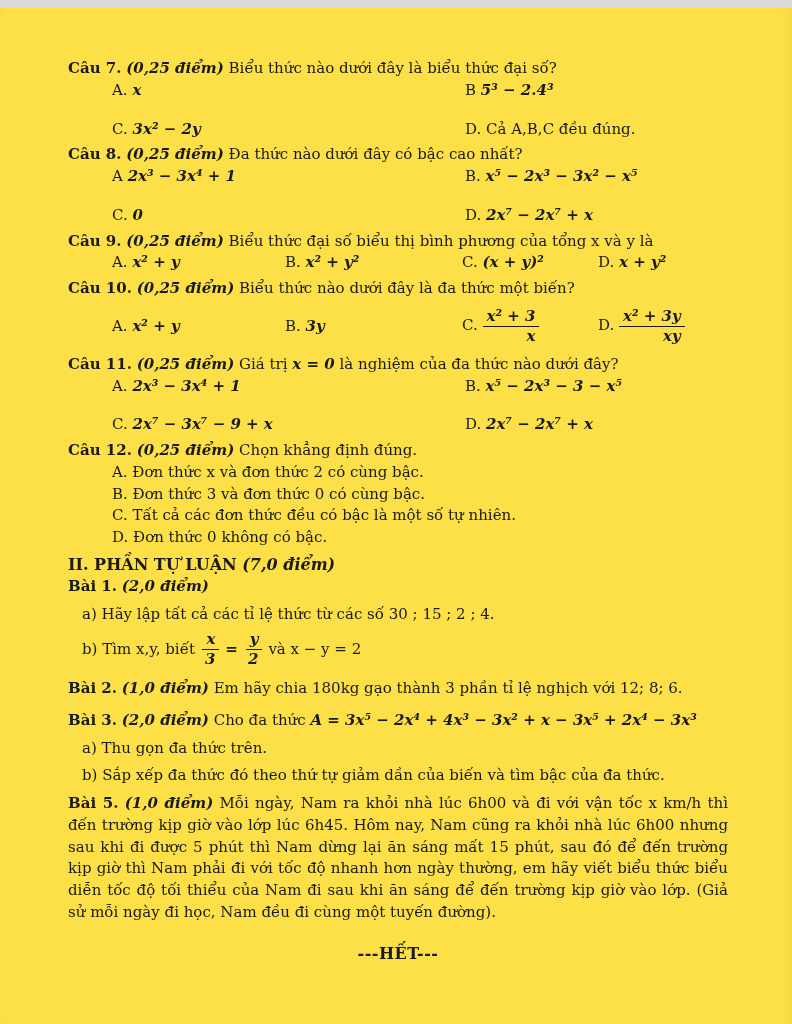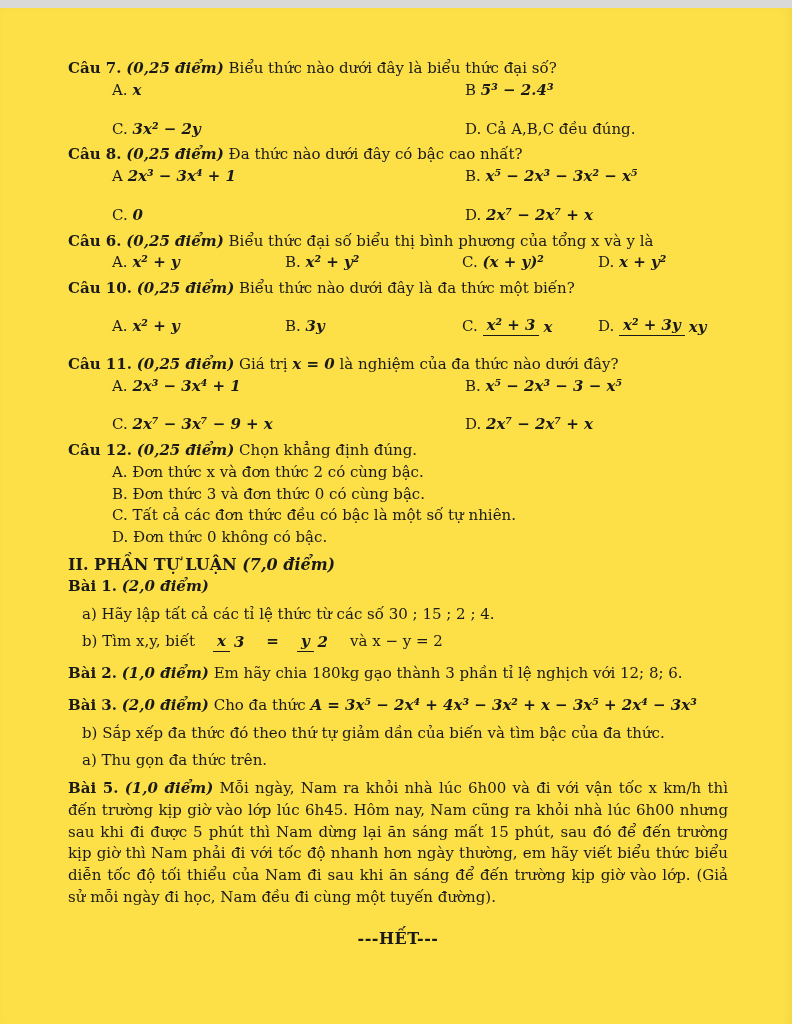--- a/index.html
+++ b/index.html
@@ -14,30 +14,30 @@
   }
   .q { margin-bottom:4px; }
   .q-head { }
   .q-label { font-weight:bold; }
   .q-points { font-weight:bold; font-style:italic; }
   .math { font-style:italic; font-weight:bold; white-space:nowrap; }
   .opts2 { display:grid; grid-template-columns:353px 1fr; margin-left:44px; row-gap:17px; }
   .opts4 { display:grid; grid-template-columns:173px 177px 136px 1fr; margin-left:44px; }
   .opts4.tall { align-items:center; margin:4px 0 4px 44px; min-height:46px; }
   .opt { white-space:nowrap; }
-  .frac { display:inline-flex; flex-direction:row; align-items:center;
+  .frac { display:inline-flex; flex-direction:column; align-items:flex-end;
           vertical-align:middle; line-height:1.12; font-style:italic; font-weight:bold; }
   .frac .fnum { padding:0 4px 1px; border-bottom:1.5px solid #1a1a1a; }
   .frac .fden { padding:1px 4px 0; }
   .q12-item { margin-left:44px; }
   .section-head { font-weight:bold; font-size:16px; margin-top:2px; }
   .section-head .q-points { font-size:16px;font-style:italic; }
   .bai { margin-top:10px; }
   .sub { margin-left:14px; margin-top:6px; }
-  .fracline { display:flex; align-items:center; gap:18px; }
+  .fracline { display:flex; align-items:center; gap:6px; }
   .justify { text-align:justify; }
   .end-mark { text-align:center; font-weight:bold; margin-top:18px; letter-spacing:0.5px; font-size:16px; }
 </style>
 </head>
 <body>
 
 <div class="page">
 
   <div class="q">
     <div class="q-head">
@@ -86,21 +86,21 @@
       </div>
       <div class="opt">
         <span>D.</span>
         <span class="math">2x⁷ − 2x⁷ + x</span>
       </div>
     </div>
   </div>
 
   <div class="q">
     <div class="q-head">
-      <span class="q-label">Câu 6.</span>
+      <span class="q-label">Câu 9.</span>
       <span class="q-points">(0,25 điểm)</span>
       <span>Biểu thức đại số biểu thị bình phương của tổng x và y là</span>
     </div>
     <div class="opts4">
       <div class="opt">
         <span>A.</span>
         <span class="math">x² + y</span>
       </div>
       <div class="opt">
         <span>B.</span>
@@ -221,22 +221,22 @@
     <span>Em hãy chia 180kg gạo thành 3 phần tỉ lệ nghịch với 12; 8; 6.</span>
   </div>
 
   <div class="bai">
     <div>
       <span class="q-label">Bài 3.</span>
       <span class="q-points">(2,0 điểm)</span>
       <span>Cho đa thức</span>
       <span class="math">A = 3x⁵ − 2x⁴ + 4x³ − 3x² + x − 3x⁵ + 2x⁴ − 3x³</span>
     </div>
+    <div class="sub">a) Thu gọn đa thức trên.</div>
     <div class="sub">b) Sắp xếp đa thức đó theo thứ tự giảm dần của biến và tìm bậc của đa thức.</div>
-    <div class="sub">a) Thu gọn đa thức trên.</div>
   </div>
 
 
   <div class="bai justify" style="margin-top:6px;">
     <span class="q-label">Bài 5.</span>
     <span class="q-points">(1,0 điểm)</span>
     <span>Mỗi ngày, Nam ra khỏi nhà lúc 6h00 và đi với vận tốc x km/h thì đến trường kịp giờ vào lớp lúc 6h45. Hôm nay, Nam cũng ra khỏi nhà lúc 6h00 nhưng sau khi đi được 5 phút thì Nam dừng lại ăn sáng mất 15 phút, sau đó để đến trường kịp giờ thì Nam phải đi với tốc độ nhanh hơn ngày thường, em hãy viết biểu thức biểu diễn tốc độ tối thiểu của Nam đi sau khi ăn sáng để đến trường kịp giờ vào lớp. (Giả sử mỗi ngày đi học, Nam đều đi cùng một tuyến đường).</span>
   </div>
 
   <div class="end-mark">---HẾT---</div>

